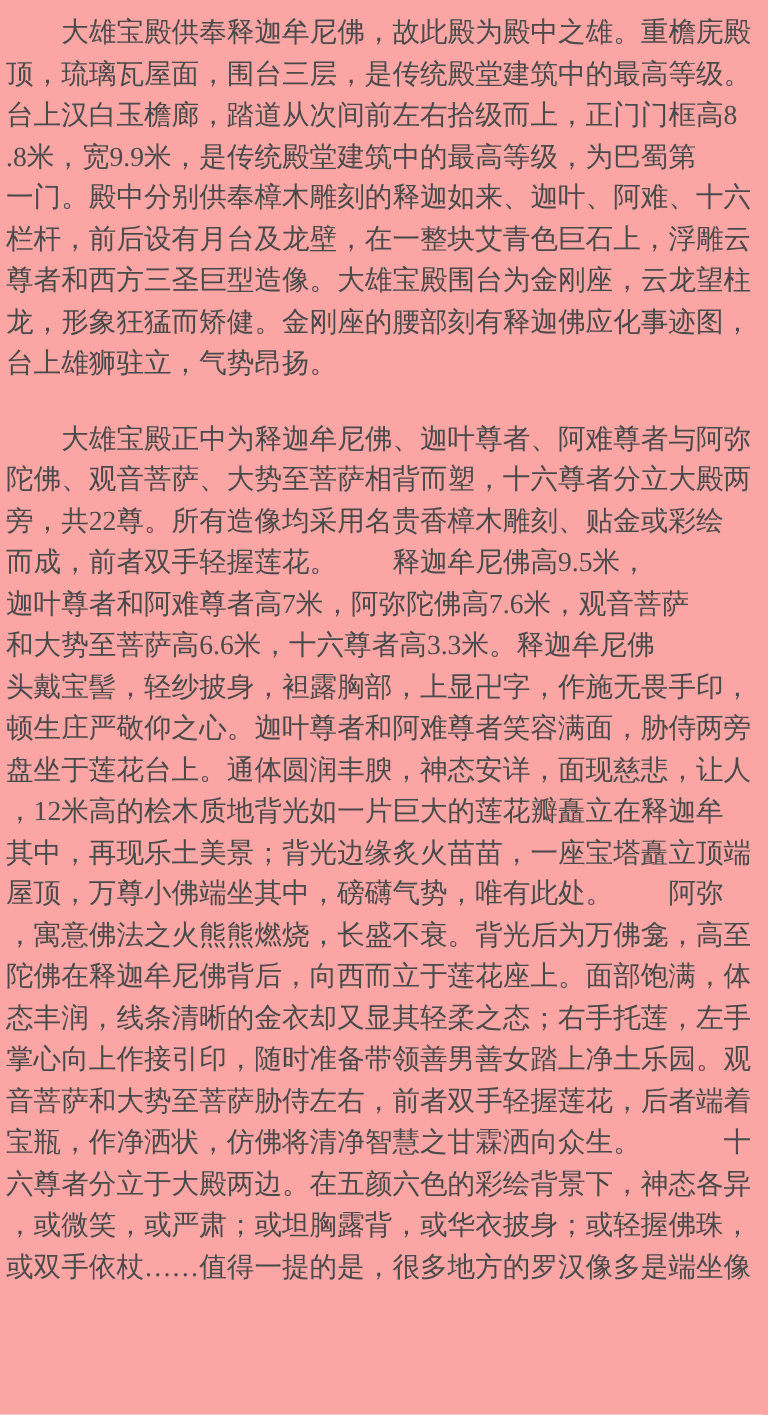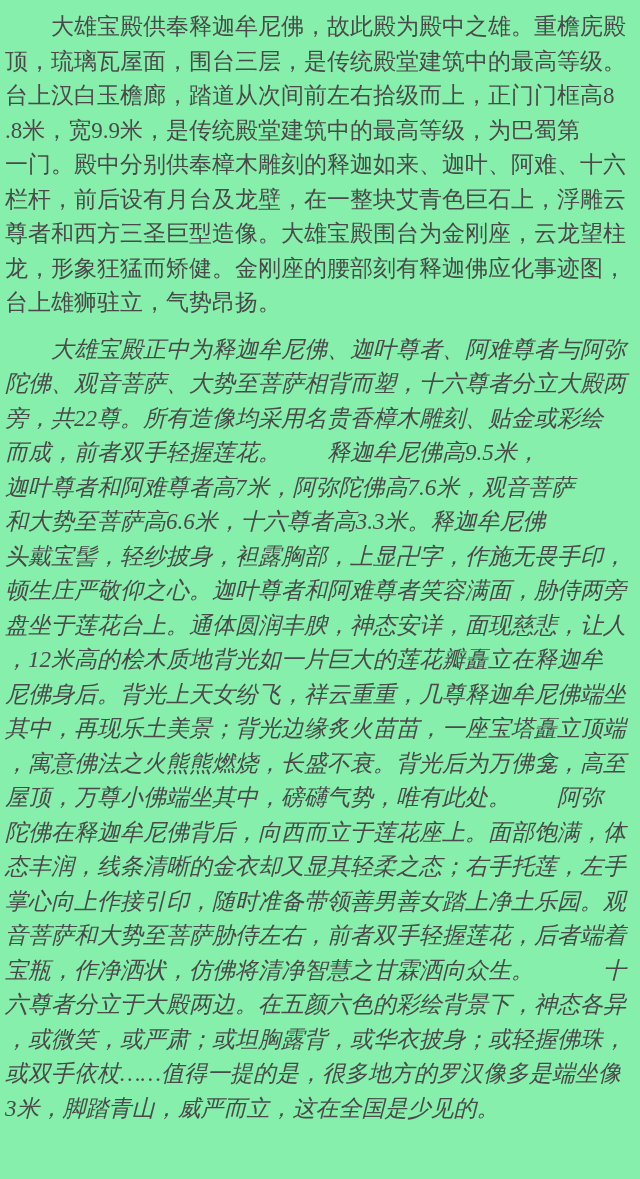--- a/index.html
+++ b/index.html
@@ -6,33 +6,32 @@
     margin: 0;
     padding: 0;
     background: #ffffff;
   }
   .page {
     width: 640px;
     height: 1179px;
     box-sizing: border-box;
     padding: 10px 5px 0 5px;
     overflow: hidden;
-    background: #86efac;
+    background: #fca5a5;
     color: #4a4a4a;
     font-family: "Liberation Serif", "DejaVu Serif", serif;
     font-size: 23px;
     line-height: 34.5px;
     font-weight: 400;
   }
   .paragraph {
     margin: 0;
   }
   .paragraph + .paragraph {
-    margin-top: 12px;
-    font-style: italic;
+    margin-top: 28px;
   }
   .text-line {
     white-space: pre;
     letter-spacing: 0;
   }
 </style>
 </head>
 <body>
 
 <div class="page">
@@ -53,28 +52,26 @@
     <div class="text-line">　　大雄宝殿正中为释迦牟尼佛、迦叶尊者、阿难尊者与阿弥</div>
     <div class="text-line">陀佛、观音菩萨、大势至菩萨相背而塑，十六尊者分立大殿两</div>
     <div class="text-line">旁，共22尊。所有造像均采用名贵香樟木雕刻、贴金或彩绘</div>
     <div class="text-line">而成，前者双手轻握莲花。　　释迦牟尼佛高9.5米，</div>
     <div class="text-line">迦叶尊者和阿难尊者高7米，阿弥陀佛高7.6米，观音菩萨</div>
     <div class="text-line">和大势至菩萨高6.6米，十六尊者高3.3米。释迦牟尼佛</div>
     <div class="text-line">头戴宝髻，轻纱披身，袒露胸部，上显卍字，作施无畏手印，</div>
     <div class="text-line">顿生庄严敬仰之心。迦叶尊者和阿难尊者笑容满面，胁侍两旁</div>
     <div class="text-line">盘坐于莲花台上。通体圆润丰腴，神态安详，面现慈悲，让人</div>
     <div class="text-line">，12米高的桧木质地背光如一片巨大的莲花瓣矗立在释迦牟</div>
-    <div class="text-line">尼佛身后。背光上天女纷飞，祥云重重，几尊释迦牟尼佛端坐</div>
     <div class="text-line">其中，再现乐土美景；背光边缘炙火苗苗，一座宝塔矗立顶端</div>
+    <div class="text-line">屋顶，万尊小佛端坐其中，磅礴气势，唯有此处。　　阿弥</div>
     <div class="text-line">，寓意佛法之火熊熊燃烧，长盛不衰。背光后为万佛龛，高至</div>
-    <div class="text-line">屋顶，万尊小佛端坐其中，磅礴气势，唯有此处。　　阿弥</div>
     <div class="text-line">陀佛在释迦牟尼佛背后，向西而立于莲花座上。面部饱满，体</div>
     <div class="text-line">态丰润，线条清晰的金衣却又显其轻柔之态；右手托莲，左手</div>
     <div class="text-line">掌心向上作接引印，随时准备带领善男善女踏上净土乐园。观</div>
     <div class="text-line">音菩萨和大势至菩萨胁侍左右，前者双手轻握莲花，后者端着</div>
     <div class="text-line">宝瓶，作净洒状，仿佛将清净智慧之甘霖洒向众生。　　　十</div>
     <div class="text-line">六尊者分立于大殿两边。在五颜六色的彩绘背景下，神态各异</div>
     <div class="text-line">，或微笑，或严肃；或坦胸露背，或华衣披身；或轻握佛珠，</div>
     <div class="text-line">或双手依杖……值得一提的是，很多地方的罗汉像多是端坐像</div>
-    <div class="text-line">3米，脚踏青山，威严而立，这在全国是少见的。</div>
   </div>
 
 </div>
 
 </body></html>

